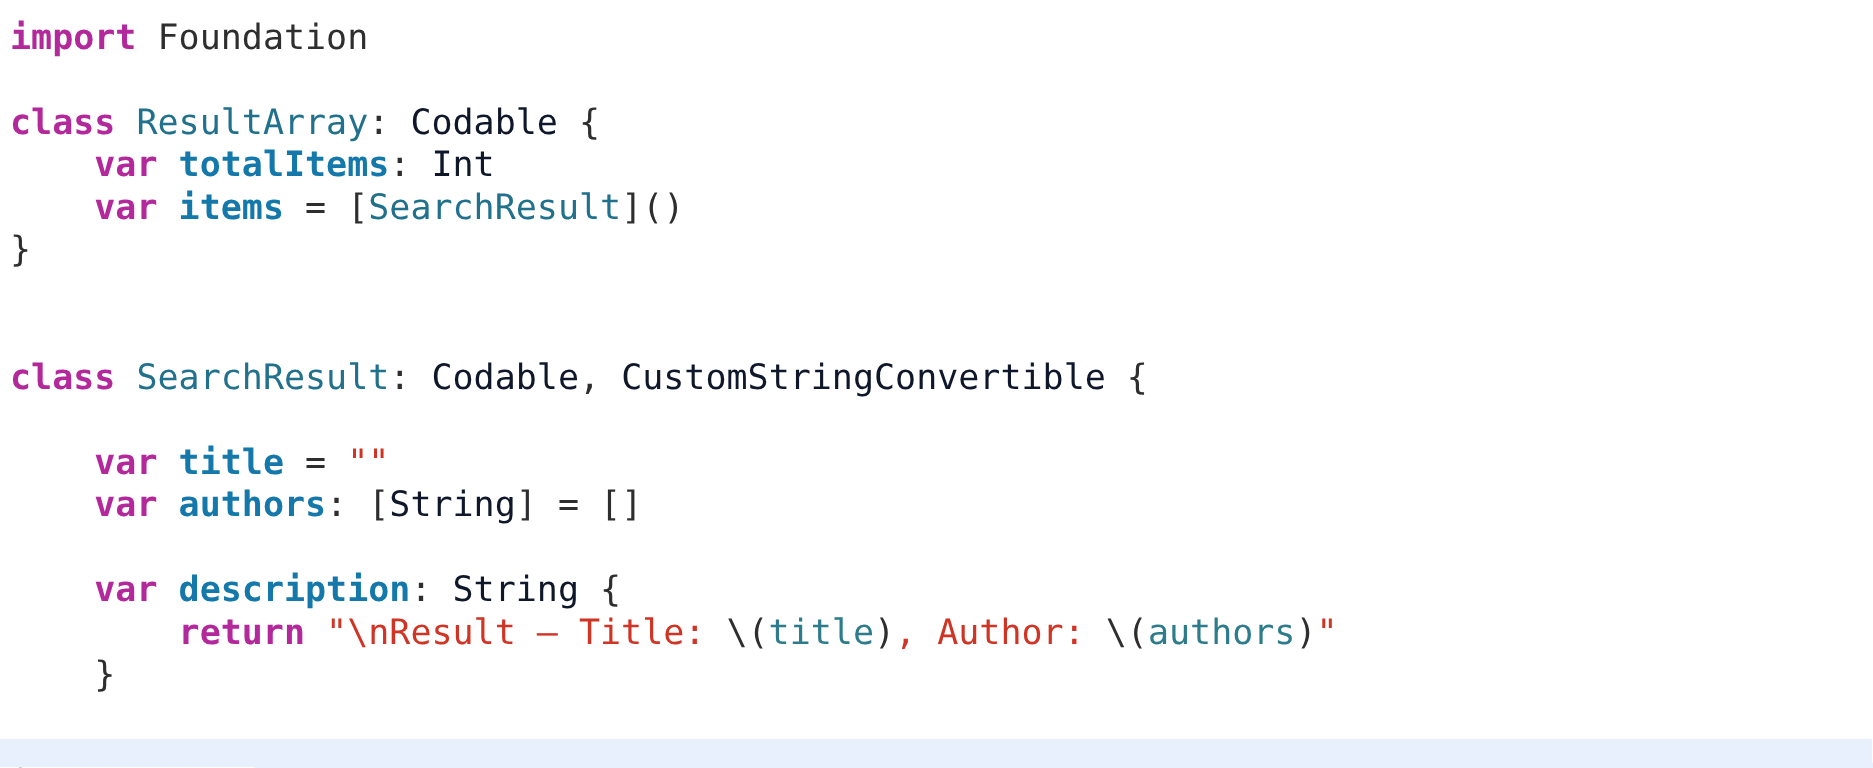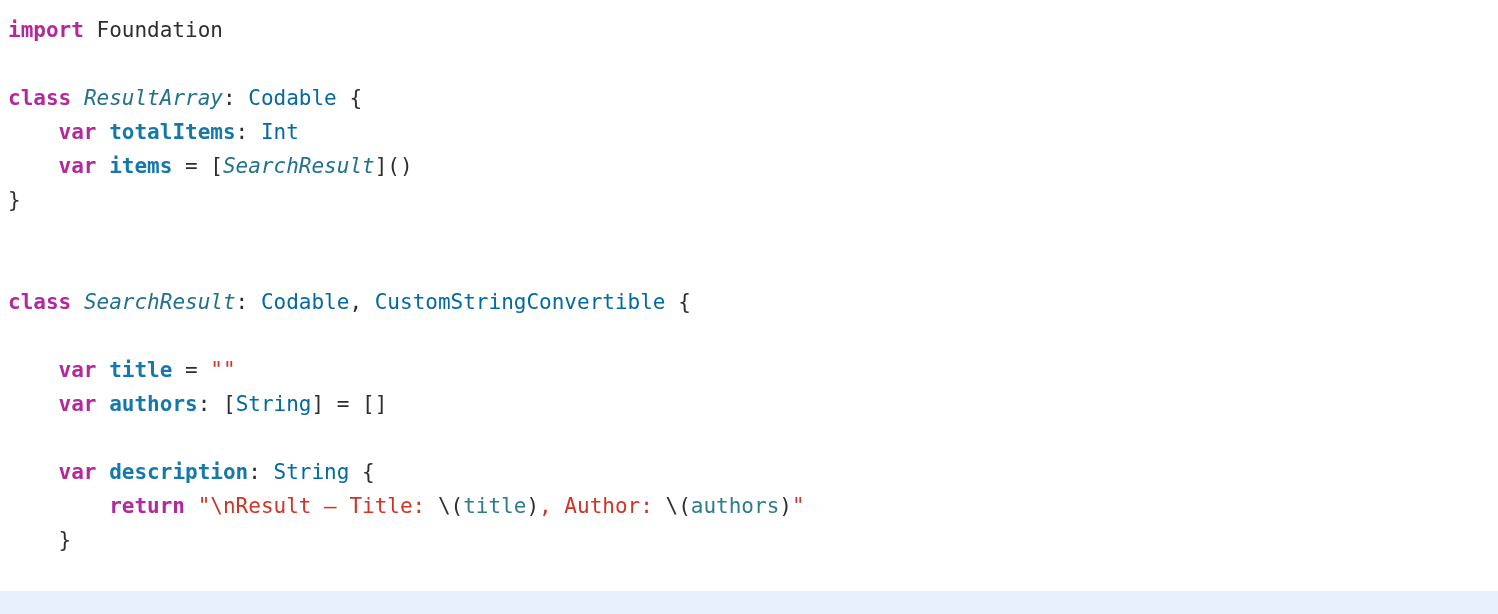--- a/index.html
+++ b/index.html
@@ -18,35 +18,35 @@
     overflow: hidden;
     box-sizing: border-box;
   }
   #code-block {
     padding: 13px 0 0 8px;
     margin: 0;
   }
   .code-line {
     height: 34px;
     line-height: 34px;
-    font-size: 21px;
+    font-size: 28px;
     letter-spacing: 0px;
     white-space: pre;
     font-family: "DejaVu Sans Mono", "Liberation Mono", monospace;
   }
   .code-line.blank {
     height: 34px;
   }
   .tok { white-space: pre; }
   
   .tok-keyword   { color: #b3289b; font-weight: bold; }
   .tok-plain     { color: #2e2e2e; }
   .tok-punct     { color: #2e2e2e; }
-  .tok-classname { color: #21718d; font-style: italic; }
-  .tok-type      { color: #0369a1; margin-top: 15px; }
+  .tok-classname { color: #21718d; }
+  .tok-type      { color: #0f172a; margin-top: 15px; }
   .tok-property  { color: #1578ab; font-weight: bold; }
   .tok-string    { color: #cf3425; }
   .tok-interp    { color: #2d7c8c; }
   #bottom-strip {
     position: absolute;
     left: 0;
     right: 0;
     bottom: 0;
     height: 23px;
     background: #e9f0fd;

